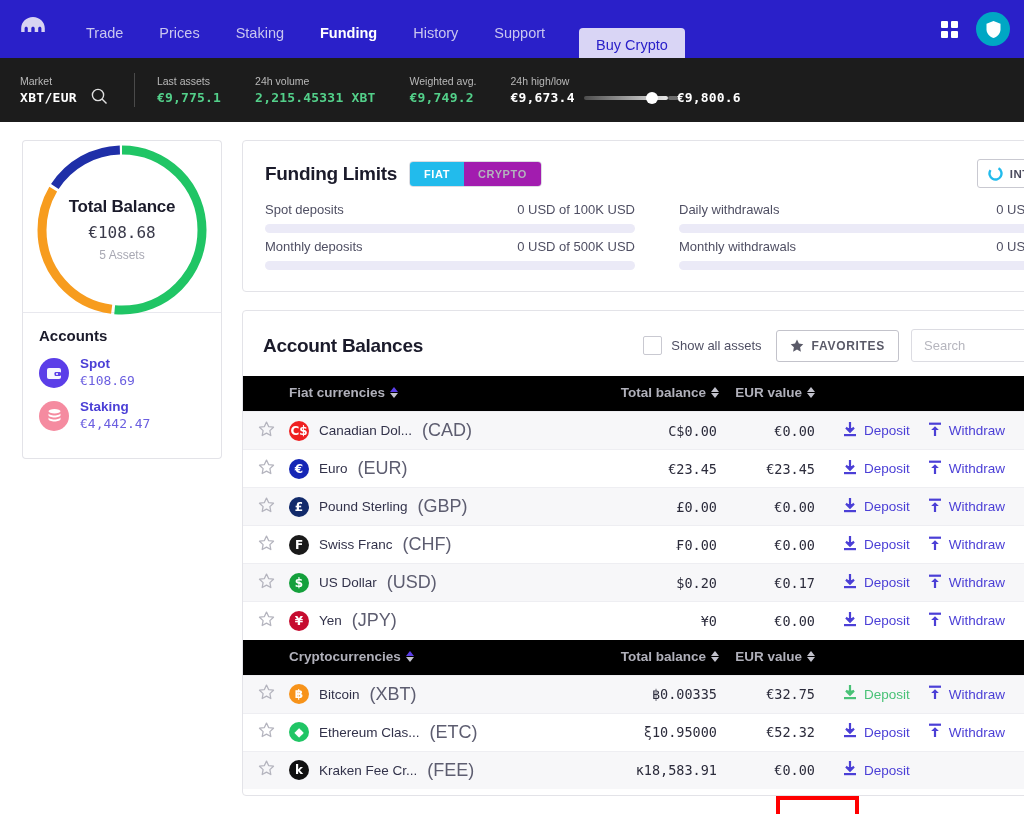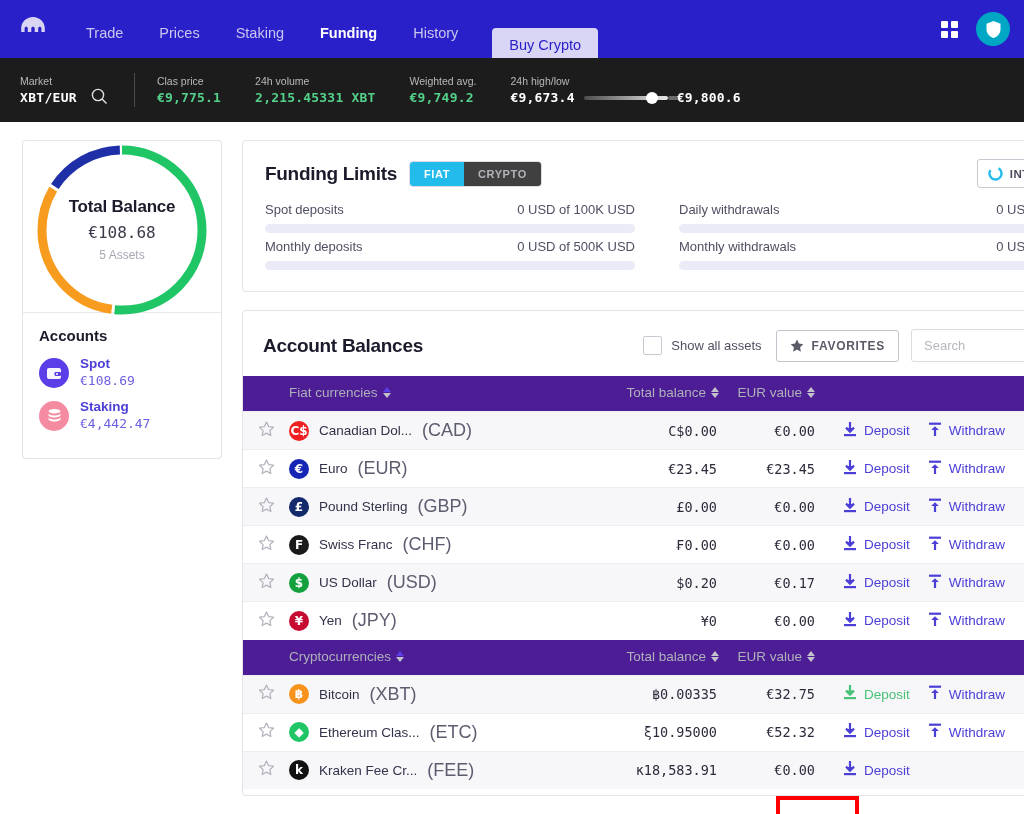--- a/index.html
+++ b/index.html
@@ -102,21 +102,21 @@
   .acct-amt { font-size: 13px; color:#6b5fe0; font-family:"DejaVu Sans Mono", monospace; }
 
   
   .panel { position: absolute; background:#ffffff; border:1px solid #e3e3e8; border-radius: 4px; }
   .funding-panel { left: 242px; top: 18px; width: 830px; height: 152px; padding: 18px 22px 0 22px; }
   .fp-head { display: flex; align-items: center; }
   .fp-title { font-size: 19px; font-weight: bold; color: #1b1b2b; letter-spacing: -0.3px; }
   .toggle { display: flex; margin-left: 12px; border:1px solid #dcdce2; border-radius: 4px; overflow: hidden; }
   .toggle div { font-size: 11px; font-weight:bold; letter-spacing: .6px; padding: 6px 14px; cursor: pointer; }
   .toggle .on  { background: #22bbec; color:#ffffff; }
-  .toggle .off { background: #404040; color: #b3b3bc; }
+  .toggle .off { background: #a21caf; color: #b3b3bc; }
   .tier-btn {
     margin-left: auto; display: flex; align-items: center; gap: 7px;
     border: 1px solid #c9c9d1; border-radius: 3px; padding: 6px 10px;
     background: #ffffff; cursor: pointer; white-space: nowrap;
   }
   .tier-btn span { font-size: 11.5px; font-weight: bold; letter-spacing: .5px; color: #4a4a5c; }
   .limits-grid { display: grid; grid-template-columns: 1fr 1fr; column-gap: 44px; row-gap: 0; margin-top: 14px; }
   .limit-row { margin-bottom: 6px; }
   .limit-head { display:flex; justify-content: space-between; font-size: 13px; color:#4f4f63; margin-bottom: 7px; white-space: nowrap;}
   .limit-bar { height: 9px; border-radius: 4.5px; background: #ebeaf7; }
@@ -139,21 +139,21 @@
   }
   .search-box::placeholder { color:#b6b6be; }
 
   
   table.bal { width: 100%; border-collapse: collapse; table-layout: fixed; margin-top: 14px; }
   table.bal col.c-star { width: 46px; }
   table.bal col.c-name { width: 260px; }
   table.bal col.c-bal  { width: 170px; }
   table.bal col.c-eur  { width: 120px; }
   table.bal col.c-act  { width: 234px; }
-  .sect-row td { padding: 7px 0 10px 0; background:#4c1d95; }
+  .sect-row td { padding: 7px 0 10px 0; background:#000000;font-weight:bold; }
   .sect-label { font-size: 13.5px; color:#b0b0ba; display:inline-flex; align-items:center; gap:5px; white-space:nowrap;}
   .sort-ar { display:inline-flex; flex-direction:column; gap:1px; }
   .sort-ar i { width:0; height:0; border-left:4px solid transparent; border-right:4px solid transparent; display:block; }
   .sort-ar i.up   { border-bottom: 5px solid #5b3ee8; }
   .sort-ar i.down { border-top: 5px solid #c2c2cc; }
   tr.data-row td { height: 38px; border-top: 1px solid #eeeef2; font-size: 13.5px; }
   tr.data-row.odd td { background: #f7f7f9; }
   tr.data-row.even td { background: #ffffff; }
   td.star-cell { text-align: center; }
   .star-ico { cursor:pointer; }
@@ -187,20 +187,21 @@
       <svg width="28" height="26" viewBox="0 0 28 26">
         <path d="M14 1C7.4 1 2.2 6 2.2 12.2V16h3.4v-3.8c0-.8.7-1.5 1.6-1.5s1.6.7 1.6 1.5V16h3.5v-3.8c0-.8.7-1.5 1.7-1.5s1.7.7 1.7 1.5V16h3.5v-3.8c0-.8.7-1.5 1.6-1.5s1.6.7 1.6 1.5V16h3.4v-3.8C25.8 6 20.6 1 14 1z" fill="#d8d4f2"></path>
       </svg>
     </div>
     <div class="nav-items">
       <div class="nav-link"><span>Trade</span></div>
       <div class="nav-link"><span>Prices</span></div>
       <div class="nav-link"><span>Staking</span></div>
       <div class="nav-link active"><span>Funding</span></div>
       <div class="nav-link"><span>History</span></div>
+      <div class="nav-link"><span>Support</span></div>
       <button class="buy-crypto-btn">Buy Crypto</button>
     </div>
     <div class="nav-right">
       <div class="grid-icon">
           <i></i>
           <i></i>
           <i></i>
           <i></i>
         </div>
       <div class="avatar">
@@ -217,21 +218,21 @@
       <div class="mb-value">XBT/EUR</div>
     </div>
     <div class="mb-search">
       <svg width="17" height="17" viewBox="0 0 17 17">
           <circle cx="7" cy="7" r="5.6" fill="none" stroke="#e0e0e0" stroke-width="1.4"></circle>
           <line x1="11" y1="11" x2="15.5" y2="15.5" stroke="#e0e0e0" stroke-width="1.4"></line>
         </svg>
     </div>
     <div class="mb-divider"></div>
     <div class="mb-stat">
-      <div class="mb-label">Clas price</div>
+      <div class="mb-label">Last assets</div>
       <div class="mb-value">€9,775.1</div>
     </div>
     <div class="mb-stat">
       <div class="mb-label">24h volume</div>
       <div class="mb-value">2,215.45331 XBT</div>
     </div>
     <div class="mb-stat">
       <div class="mb-label">Weighted avg.</div>
       <div class="mb-value">€9,749.2</div>
     </div>

